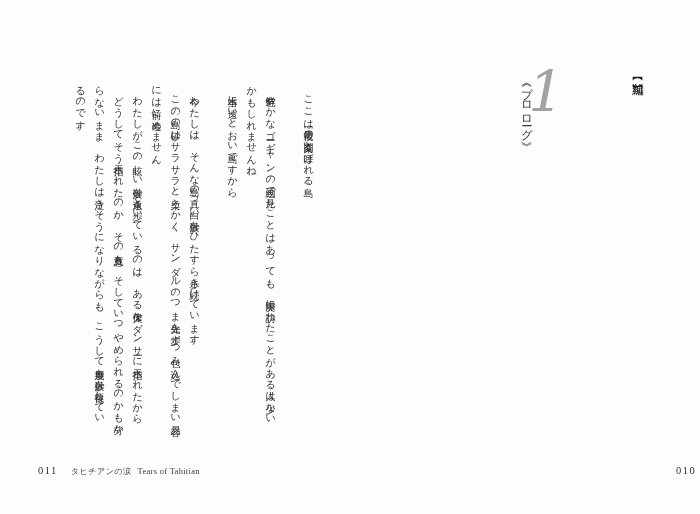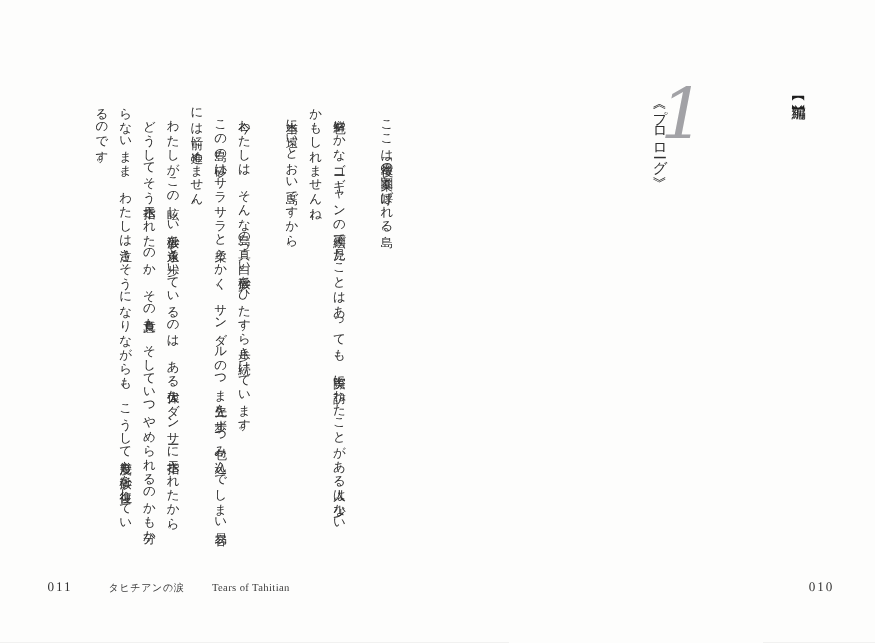--- a/index.html
+++ b/index.html
@@ -68,21 +68,21 @@
   .body-text p.gap-after {
     margin-block-end: 19px;
   }
   
   .footer-left {
     position: absolute;
     left: 38px;
     top: 465px;
     display: flex;
     align-items: baseline;
-    gap: 26px;
+    gap: 10px;
     white-space: nowrap;
   }
   .folio {
     font-size: 10.5px;
     letter-spacing: 1.5px;
     color: #333;
   }
   .btitle-jp {
     font-size: 8px;
     color: #3a3a3a;
@@ -91,21 +91,21 @@
     text-align: center;
   }
   .btitle-en {
     font-size: 8.5px;
     color: #3a3a3a;
     letter-spacing: 0.3px;
     margin-left: -4px;
   }
   .folio-right {
     position: absolute;
-    left: 647px;
+    left: 676px;
     top: 465px;
   }
 </style>
 </head>
 <body>
 
 <div class="spread">
 
   <div class="section-label vtext">【前編】</div>
 

